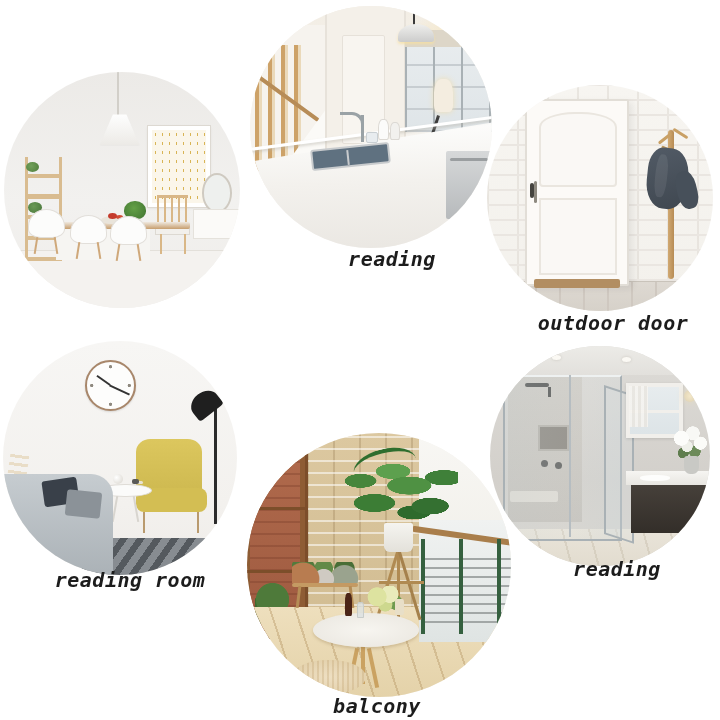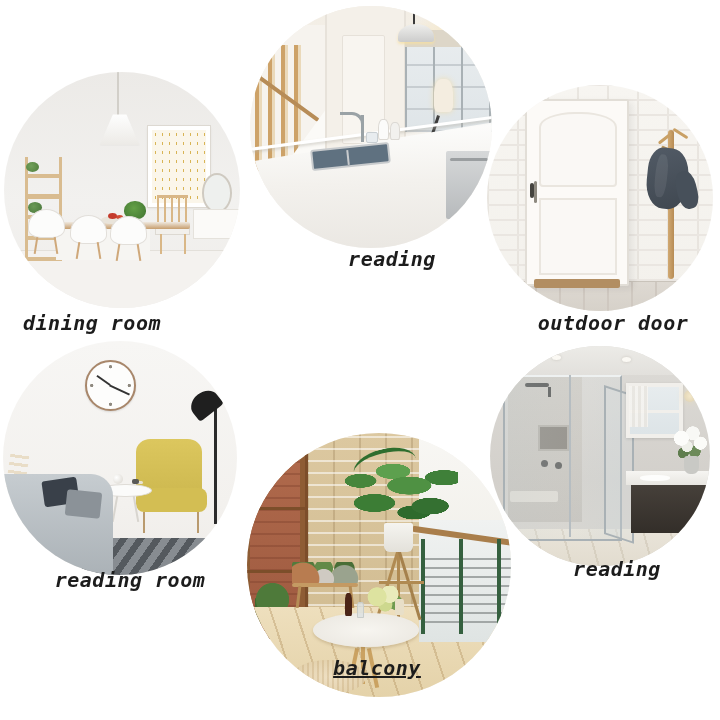--- a/index.html
+++ b/index.html
@@ -380,21 +380,20 @@
     <div class="y-bench"></div>
     <div class="y-tleg"></div>
     <div class="y-table"></div>
     <div class="y-bottle"></div>
     <div class="y-glass"></div>
     <div class="y-bouquet"></div>
     <div class="y-jar"></div>
     <div class="y-stool"></div>
   </div>
 
-  <div class="lbl" style="left:92px;top:311px;">dining room</div>
   <div class="lbl" style="left:392px;top:247px;">reading</div>
   <div class="lbl" style="left:130px;top:568px;">reading room</div>
   <div class="lbl" style="left:613px;top:311px;">outdoor door</div>
   <div class="lbl" style="left:617px;top:557px;">reading</div>
-  <div class="lbl" style="left:377px;top:656px;text-decoration:underline;">balcony</div>
+  <div class="lbl" style="left:377px;top:694px;">balcony</div>
 
 
 </div>
 
 </body></html>

